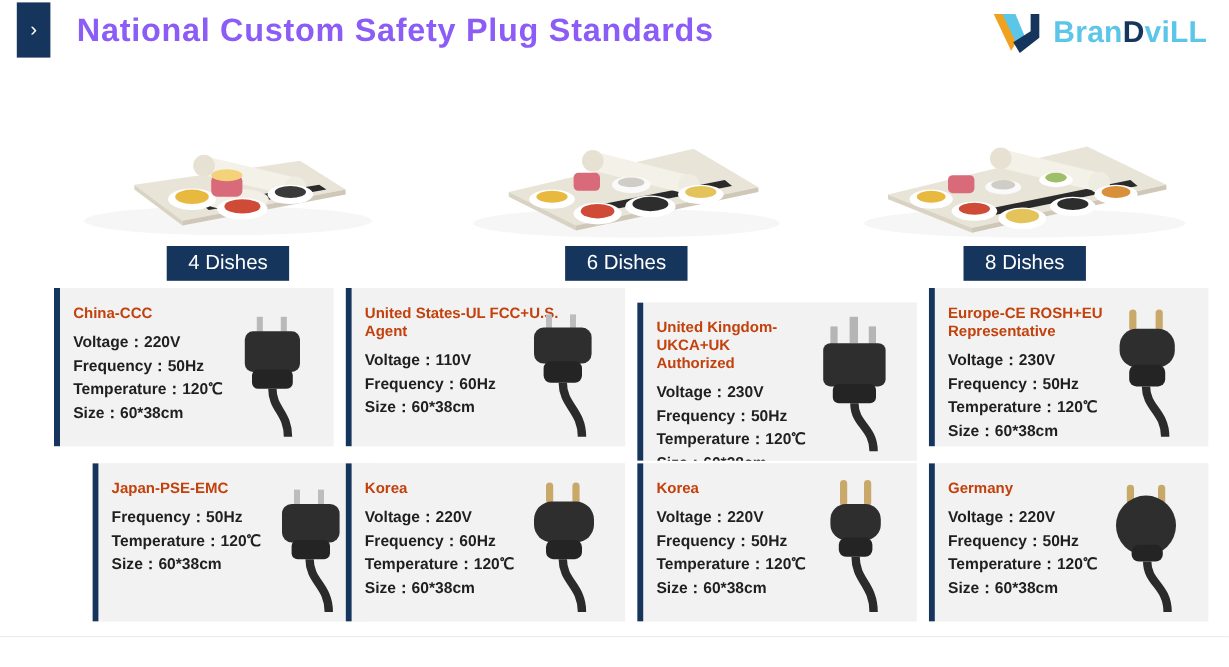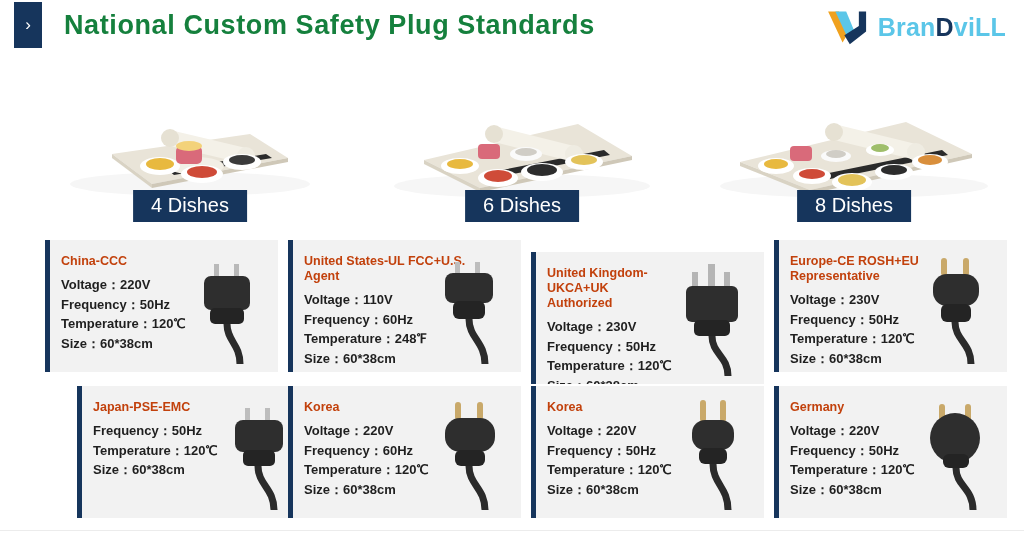--- a/index.html
+++ b/index.html
@@ -31,21 +31,21 @@
     font-size: 17px;
     display: flex; align-items: center; justify-content: center;
     cursor: pointer;
   }
   .page-title {
     position: absolute;
     left: 64px; top: 10px;
     font-size: 27px;
     font-weight: bold;
     letter-spacing: 0.6px;
-    color: #15803d;
+    color: #8b5cf6;
     white-space: nowrap;
   }
   .brand {
     position: absolute;
     right: 18px; top: 8px;
     display: flex; align-items: center; gap: 8px;
   }
   .brand-mark { width: 44px; height: 38px; display:block; }
   .brand-text {
     font-size: 25px;
@@ -65,26 +65,26 @@
     position: absolute;
     top: 0;
     width: 340px; height: 172px;
   }
   .product .art {
     position: absolute;
     left: 0; top: 0; width: 340px; height: 138px;
   }
   .caption {
     position: absolute;
-    bottom: 12px;
+    bottom: 0;
     left: 50%;
     transform: translateX(-50%);
     background: #16355c;
     color: #ffffff;
-    font-size: 20px;
+    font-size: 17px;
     padding: 4px 18px 5px 18px;
     white-space: nowrap;
   }
 
   
   .cards {
     position: absolute;
     left: 0; top: 240px;
     width: 1024px;
   }
@@ -260,21 +260,20 @@
       <path d="M47 78 C47 95, 60 98, 60 118" stroke="#2b2b2b" stroke-width="7" fill="none"></path>
     </svg>
   </div>
 
   <div class="card" style="left:288px; top:0px;">
     <div class="bar"></div>
     <div class="txt" style="width:166px;">
       <div class="cname">United States-UL FCC+U.S. Agent</div>
       <div class="spec">Voltage：110V</div>
       <div class="spec">Frequency：60Hz</div>
-      <div class="spec">Temperature：248℉</div>
       <div class="spec">Size：60*38cm</div>
     </div>
     <svg class="plug" viewBox="0 0 96 122">
       <rect x="32" y="16" width="5" height="13" fill="#bdbdbd"></rect>
       <rect x="52" y="16" width="5" height="13" fill="#bdbdbd"></rect>
       <rect x="22" y="27" width="48" height="30" rx="8" fill="#2e2e2e"></rect>
       <rect x="30" y="55" width="32" height="18" rx="6" fill="#242424"></rect>
       <path d="M46 73 C46 92, 62 96, 62 118" stroke="#2b2b2b" stroke-width="7" fill="none"></path>
     </svg>
   </div>

